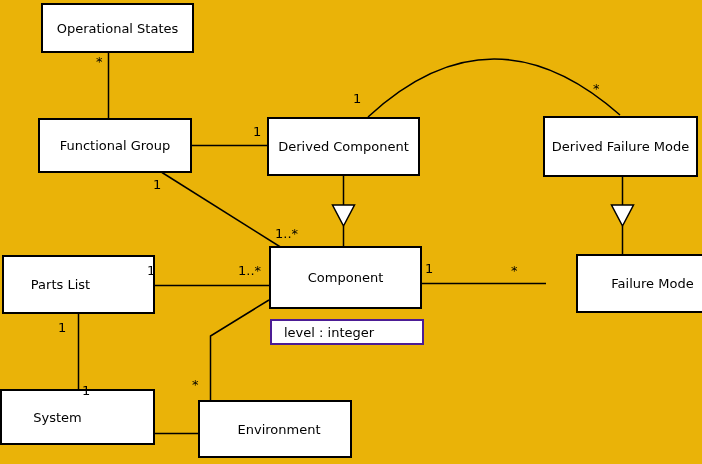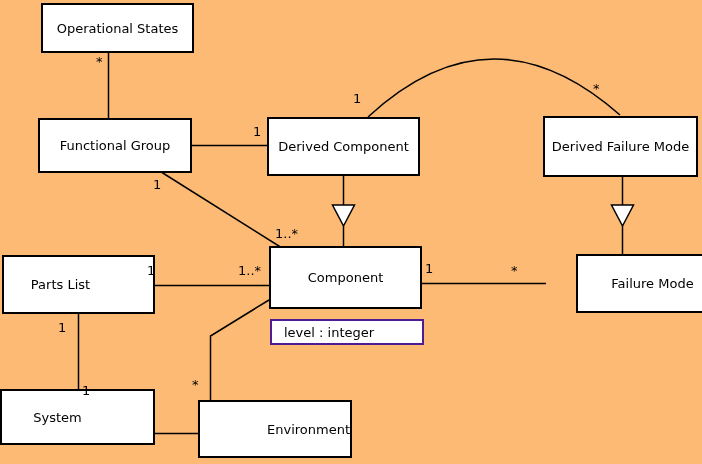--- a/index.html
+++ b/index.html
@@ -4,21 +4,21 @@
 <style>
   html, body { margin: 0; padding: 0; }
   body {
     font-family: "DejaVu Sans", "Liberation Sans", sans-serif;
     background: #ffffff;
   }
   .canvas {
     position: relative;
     width: 702px;
     height: 464px;
-    background: #fdba74;
+    background: #eab308;
     overflow: hidden;
   }
   .wires {
     position: absolute;
     left: 0; top: 0;
     z-index: 1;
   }
   .class-box {
     position: absolute;
     box-sizing: border-box;
@@ -57,21 +57,21 @@
   
   .b-operational-states { left: 41px;  top: 3px;   width: 153px; height: 50px; }
   .b-functional-group   { left: 38px;  top: 118px; width: 154px; height: 55px; padding-left: 0; }
   .b-derived-component  { left: 267px; top: 117px; width: 153px; height: 59px; }
   .b-derived-failure-mode { left: 543px; top: 116px; width: 155px; height: 61px; }
   .b-parts-list         { left: 2px;   top: 255px; width: 153px; height: 59px; padding-right: 36px; }
   .b-component          { left: 269px; top: 246px; width: 153px; height: 63px; }
   .b-component-attrs    { left: 270px; top: 319px; width: 154px; height: 26px; }
   .b-failure-mode       { left: 576px; top: 254px; width: 153px; height: 59px; }
   .b-system             { left: 0px;   top: 389px; width: 155px; height: 56px; padding-right: 40px; }
-  .b-environment        { left: 198px; top: 400px; width: 154px; height: 58px; padding-left: 8px; justify-content: flex-end; }
+  .b-environment        { left: 198px; top: 400px; width: 154px; height: 58px; padding-left: 8px; }
 </style>
 </head>
 <body>
 
 <div class="canvas">
 
   <svg class="wires" width="702" height="464" viewBox="0 0 702 464">
     <g stroke="#000000" stroke-width="1.5" fill="none">
       <line x1="108.5" y1="53" x2="108.5" y2="118"></line>
       <line x1="192" y1="145.5" x2="267" y2="145.5"></line>

